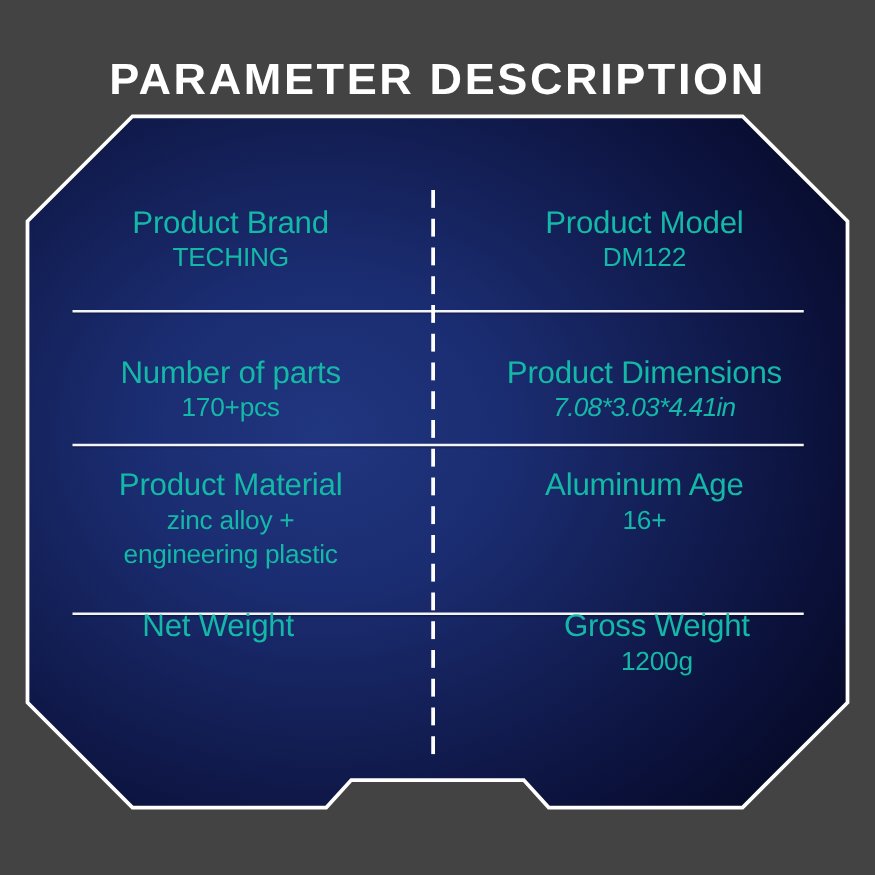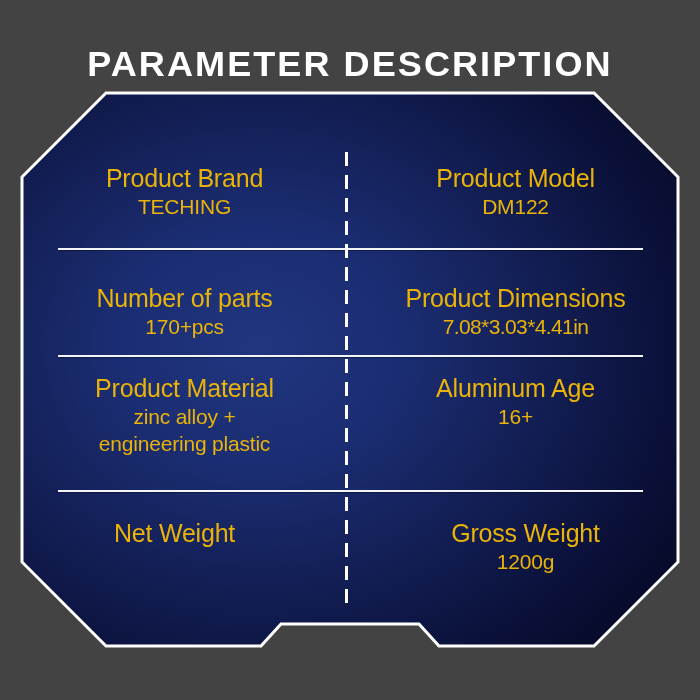--- a/index.html
+++ b/index.html
@@ -70,39 +70,39 @@
 
   .row {
     position: absolute;
     left: 0;
     width: 662px;
     display: flex;
   }
   .row-1 { top: 72px; }
   .row-2 { top: 192px; }
   .row-3 { top: 282px; }
-  .row-4 { top: 427px; gap: 40px; }
+  .row-4 { top: 395px; gap: 40px; }
 
   .cell {
     width: 331px;
     text-align: center;
-    color: #eab308;
+    color: #14b8a6;
     line-height: 1.28;
   }
   .cell-label {
     font-size: 25px;
     font-weight: normal;
     letter-spacing: -0.2px;
   }
   .cell-value {
     font-size: 21px;
     font-weight: normal;
     letter-spacing: -0.2px;
   }
-  .cell-value.tight { letter-spacing: -0.6px; }
+  .cell-value.tight { letter-spacing: -0.6px; font-style: italic; }
   .cell-value .vline { display: block; }
 </style>
 </head>
 <body>
 
 <div id="page-title">PARAMETER DESCRIPTION</div>
 
 <div id="spec-panel">
 
   <svg id="panel-shape" width="662" height="562" viewBox="0 0 662 562">

